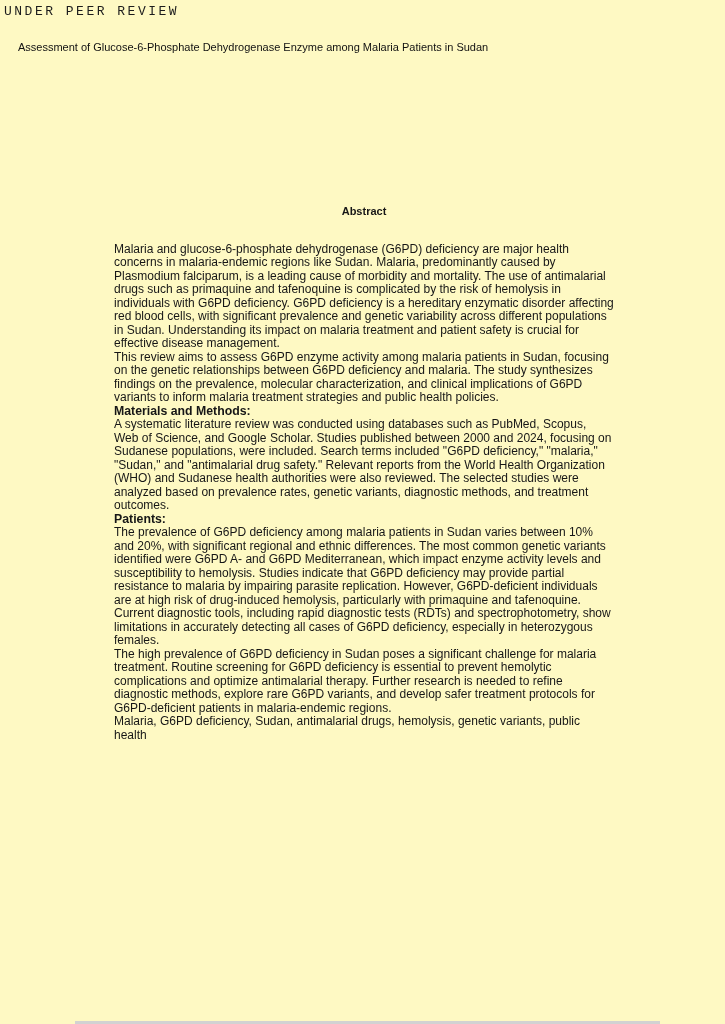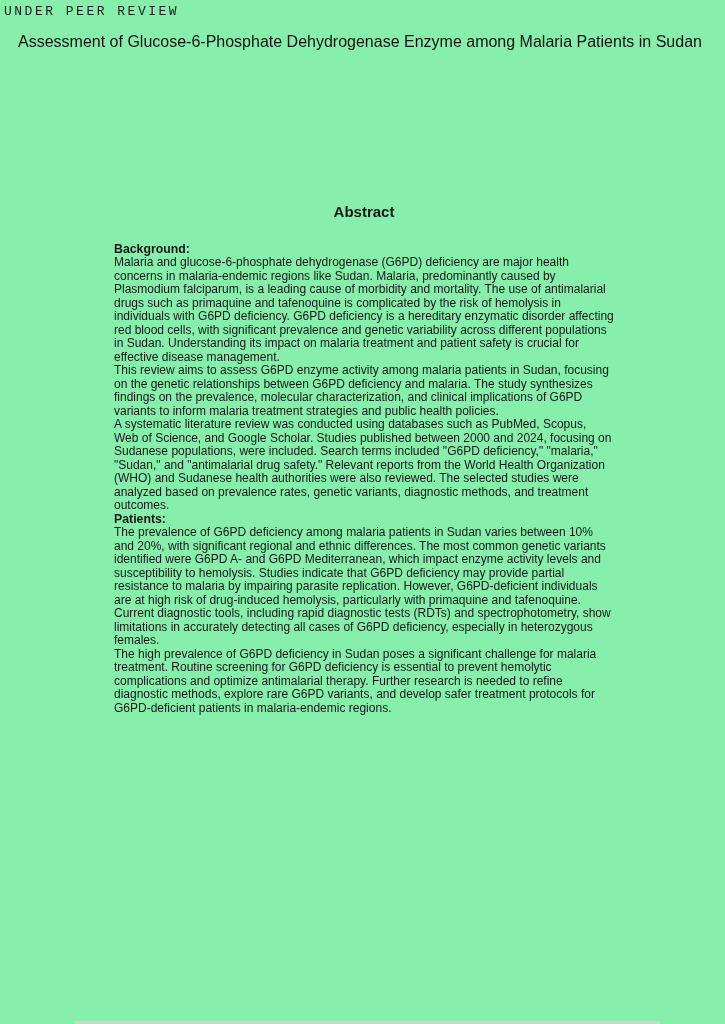--- a/index.html
+++ b/index.html
@@ -6,53 +6,53 @@
   html, body { background: #ffffff; }
   body {
     font-family: "Liberation Sans", sans-serif;
     color: #161616;
     -webkit-font-smoothing: antialiased;
   }
   .page {
     position: relative;
     width: 725px;
     height: 1024px;
-    background: #86efac;
+    background: #fef9c3;
     overflow: hidden;
   }
   .watermark {
     position: absolute;
     top: 4px;
     left: 4px;
     font-family: "Liberation Mono", "DejaVu Sans Mono", monospace;
     font-size: 13px;
     letter-spacing: 2.5px;
     color: #1c1c1c;
     white-space: nowrap;
   }
   .paper-title {
     position: absolute;
-    top: 33px;
+    top: 41px;
     left: 18px;
-    font-size: 16px;
+    font-size: 11px;
     color: #111111;
     white-space: nowrap;
   }
   .content {
     position: absolute;
     top: 205px;
     left: 114px;
     width: 500px;
     font-size: 12px;
     line-height: 13.5px;
   }
   .abstract-heading {
     text-align: center;
     font-weight: bold;
-    font-size: 15px;
+    font-size: 11px;
     margin-bottom: 24px;
   }
   .sec-heading {
     font-weight: bold;
     font-size: 12.3px;
   }
   .sec-body {
     font-size: 12px;
     line-height: 13.5px;
     text-align: left;
@@ -73,41 +73,42 @@
 
   <div class="watermark">UNDER PEER REVIEW</div>
 
   <div class="paper-title">Assessment of Glucose-6-Phosphate Dehydrogenase Enzyme among Malaria Patients in Sudan</div>
 
   <div class="content">
 
     <div class="abstract-heading">Abstract</div>
 
     <section>
-      <div class="sec-heading">Background:</div>
       <p class="sec-body">Malaria and glucose-6-phosphate dehydrogenase (G6PD) deficiency are major health concerns in malaria-endemic regions like Sudan. Malaria, predominantly caused by Plasmodium falciparum, is a leading cause of morbidity and mortality. The use of antimalarial drugs such as primaquine and tafenoquine is complicated by the risk of hemolysis in individuals with G6PD deficiency. G6PD deficiency is a hereditary enzymatic disorder affecting red blood cells, with significant prevalence and genetic variability across different populations in Sudan. Understanding its impact on malaria treatment and patient safety is crucial for effective disease management.</p>
     </section>
 
     <section>
       <p class="sec-body">This review aims to assess G6PD enzyme activity among malaria patients in Sudan, focusing on the genetic relationships between G6PD deficiency and malaria. The study synthesizes findings on the prevalence, molecular characterization, and clinical implications of G6PD variants to inform malaria treatment strategies and public health policies.</p>
     </section>
 
     <section>
+      <div class="sec-heading">Materials and Methods:</div>
       <p class="sec-body">A systematic literature review was conducted using databases such as PubMed, Scopus, Web of Science, and Google Scholar. Studies published between 2000 and 2024, focusing on Sudanese populations, were included. Search terms included "G6PD deficiency," "malaria," "Sudan," and "antimalarial drug safety." Relevant reports from the World Health Organization (WHO) and Sudanese health authorities were also reviewed. The selected studies were analyzed based on prevalence rates, genetic variants, diagnostic methods, and treatment outcomes.</p>
     </section>
 
     <section>
       <div class="sec-heading">Patients:</div>
       <p class="sec-body">The prevalence of G6PD deficiency among malaria patients in Sudan varies between 10% and 20%, with significant regional and ethnic differences. The most common genetic variants identified were G6PD A- and G6PD Mediterranean, which impact enzyme activity levels and susceptibility to hemolysis. Studies indicate that G6PD deficiency may provide partial resistance to malaria by impairing parasite replication. However, G6PD-deficient individuals are at high risk of drug-induced hemolysis, particularly with primaquine and tafenoquine. Current diagnostic tools, including rapid diagnostic tests (RDTs) and spectrophotometry, show limitations in accurately detecting all cases of G6PD deficiency, especially in heterozygous females.</p>
     </section>
 
     <section>
       <p class="sec-body">The high prevalence of G6PD deficiency in Sudan poses a significant challenge for malaria treatment. Routine screening for G6PD deficiency is essential to prevent hemolytic complications and optimize antimalarial therapy. Further research is needed to refine diagnostic methods, explore rare G6PD variants, and develop safer treatment protocols for G6PD-deficient patients in malaria-endemic regions.</p>
     </section>
 
     <section>
+      <p class="sec-body">Malaria, G6PD deficiency, Sudan, antimalarial drugs, hemolysis, genetic variants, public health</p>
     </section>
 
   </div>
 
   <div class="bottom-edge"></div>
 
 </div>
 
 </body></html>

